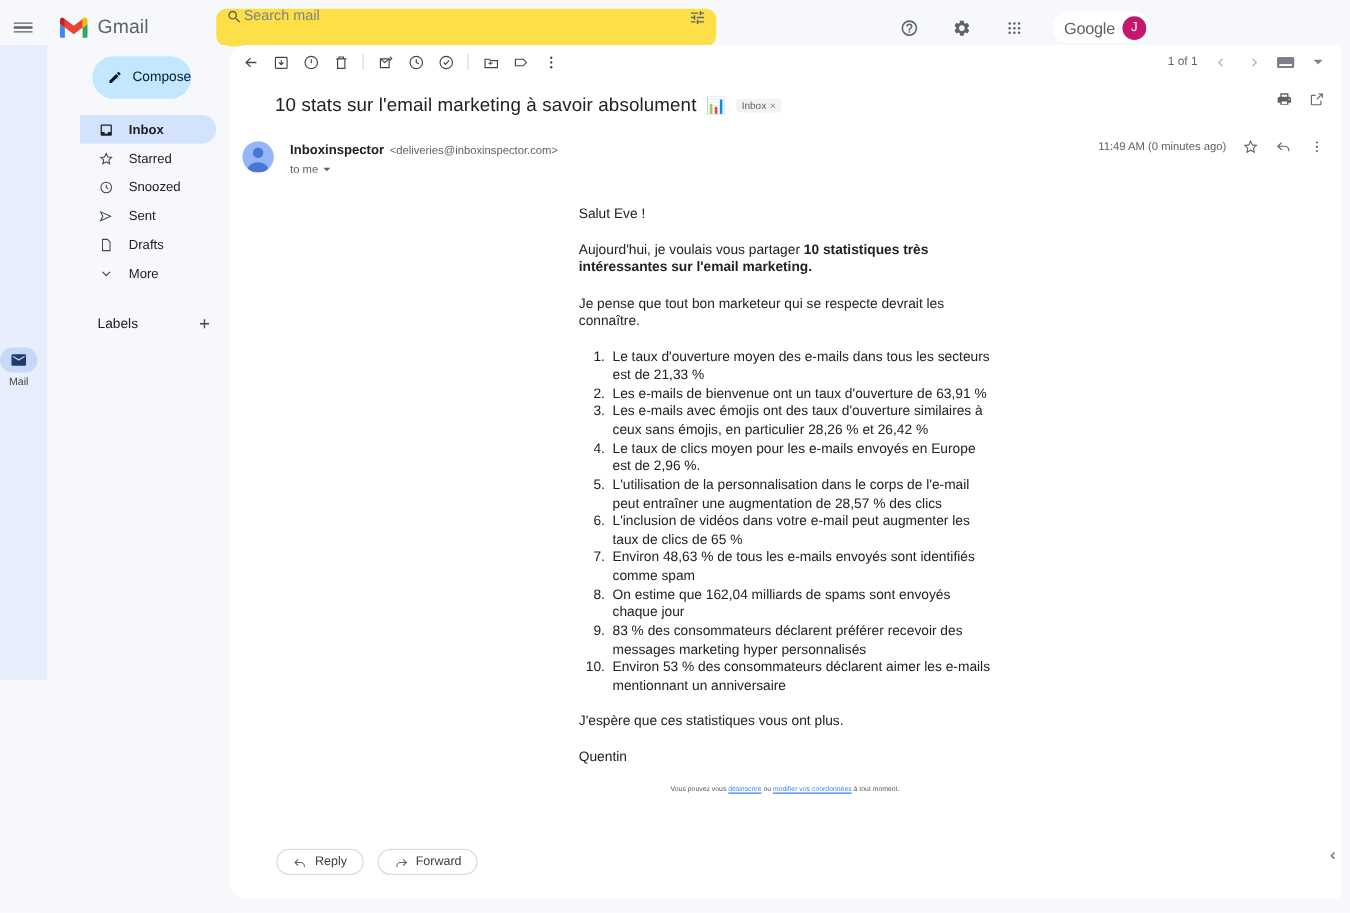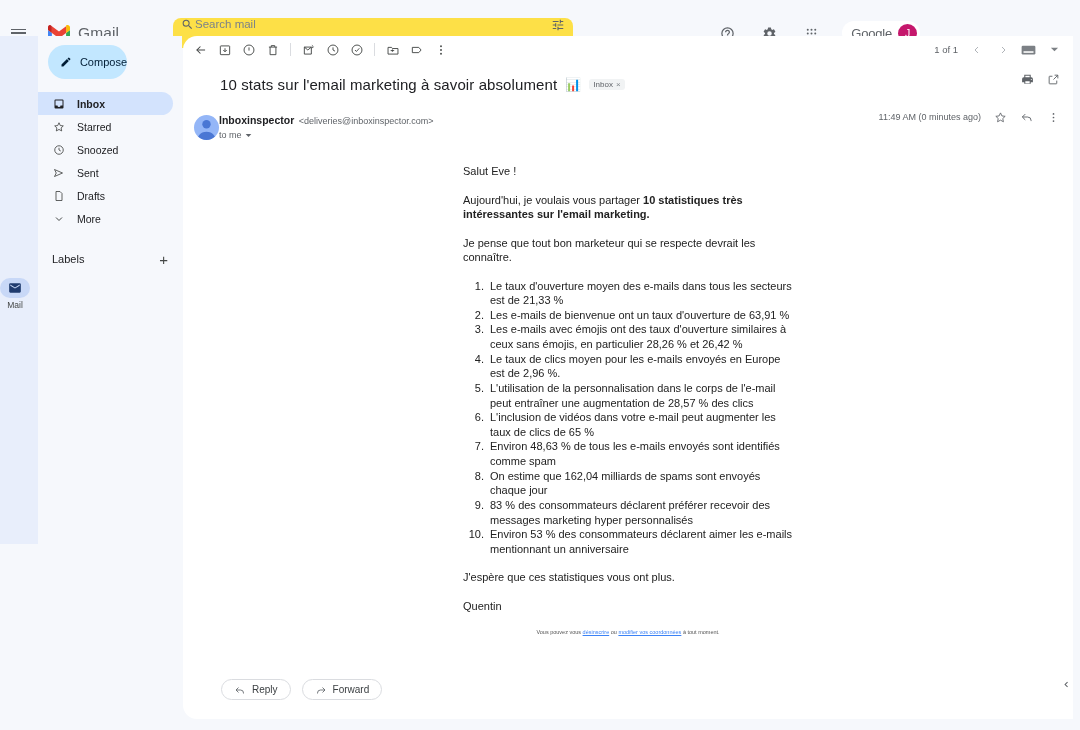--- a/index.html
+++ b/index.html
@@ -5,21 +5,21 @@
   * { box-sizing: border-box; margin: 0; padding: 0; }
   html, body {
     width: 1080px; height: 730px;
     font-family: "Liberation Sans", sans-serif;
     background: #f6f8fc;
     overflow: hidden;
   }
 
   
   .header {
-    position: absolute; top: 15px; left: 0; width: 928px; height: 36px;
+    position: absolute; top: 4px; left: 0; width: 928px; height: 36px;
     display: flex; align-items: center;
   }
   .hamburger {
     width: 36px; height: 36px; margin-left: 0;
     display: flex; align-items: center; justify-content: center;
     cursor: pointer;
   }
   .hamburger .bar { width: 15px; height: 1.5px; background: #5f6368; margin: 2px 0; display:block; }
   .brand {
     display: flex; align-items: center; gap: 7px;
@@ -69,21 +69,21 @@
   .rail-pill {
     width: 30px; height: 20px; border-radius: 11px;
     display: flex; align-items: center; justify-content: center;
   }
   .rail-pill.active { background: #c8d8f7; }
   .rail-label { font-size: 8.5px; color: #444746; margin-top: 2px; }
 
   
   .sidebar {
     position: absolute; left: 38px; top: 36px; width: 144px; height: 694px;
-    background: #f6f8fc; padding-top: 5px;
+    background: #f6f8fc; padding-top: 5px; padding-left: 26px;
   }
   .compose {
     margin: 4px 10px 0 10px; height: 34px; width: 79px;
     background: #c2e7ff; border-radius: 17px;
     display: flex; align-items: center; gap: 8px; padding-left: 12px;
     cursor: pointer;
   }
   .compose-label { font-size: 11px; color: #001d35; }
   .nav { margin-top: 13px; }
   .nav-item {
@@ -130,21 +130,21 @@
     display: inline-flex; align-items: center; gap: 3px;
     background: #f1f3f4; border-radius: 3px; padding: 1px 4px;
     font-size: 8px; color: #5f6368; cursor: pointer;
   }
   .chip-x { font-size: 8px; color: #80868b; }
   .subject-actions {
     position: absolute; right: 13px; top: 10px; display: flex; gap: 13px; align-items: center;
   }
 
   .sender-row {
-    display: flex; align-items: flex-end; 
+    display: flex; align-items: center; gap: 13px;
     padding: 17px 0 0 11px; position: relative;
   }
   .avatar-person {
     width: 25px; height: 25px; border-radius: 50%; background: #94b6f7;
     display: flex; align-items: flex-end; justify-content: center; overflow: hidden;
     flex-shrink: 0;
   }
   .sender-name { font-size: 10.5px; color: #202124; font-weight: bold; }
   .sender-email { font-size: 9px; color: #5f6368; }
   .to-me { font-size: 9px; color: #5f6368; display: flex; align-items: center; gap: 3px; margin-top: 2px; cursor: pointer; }

